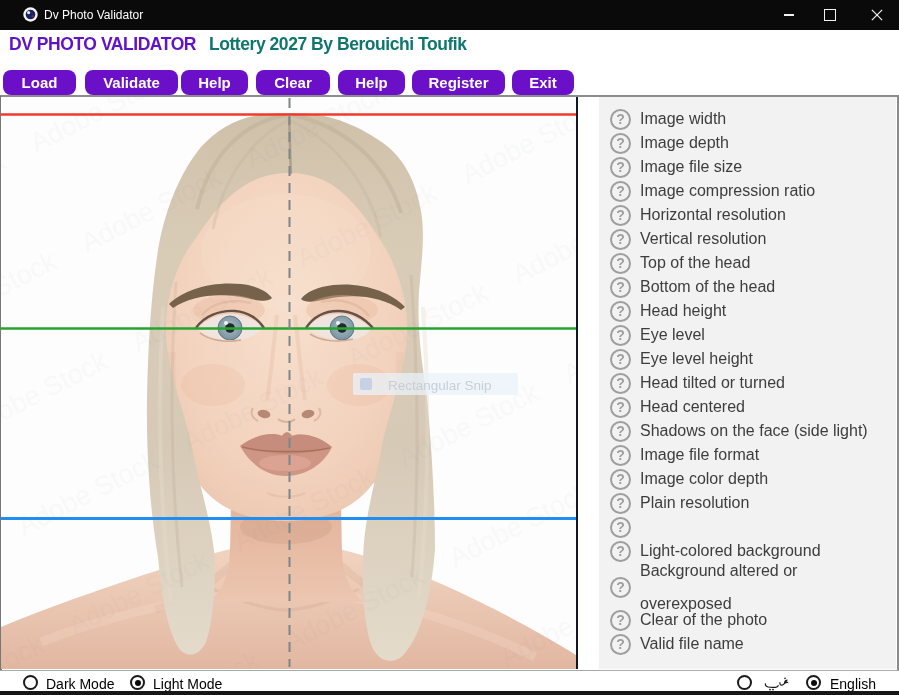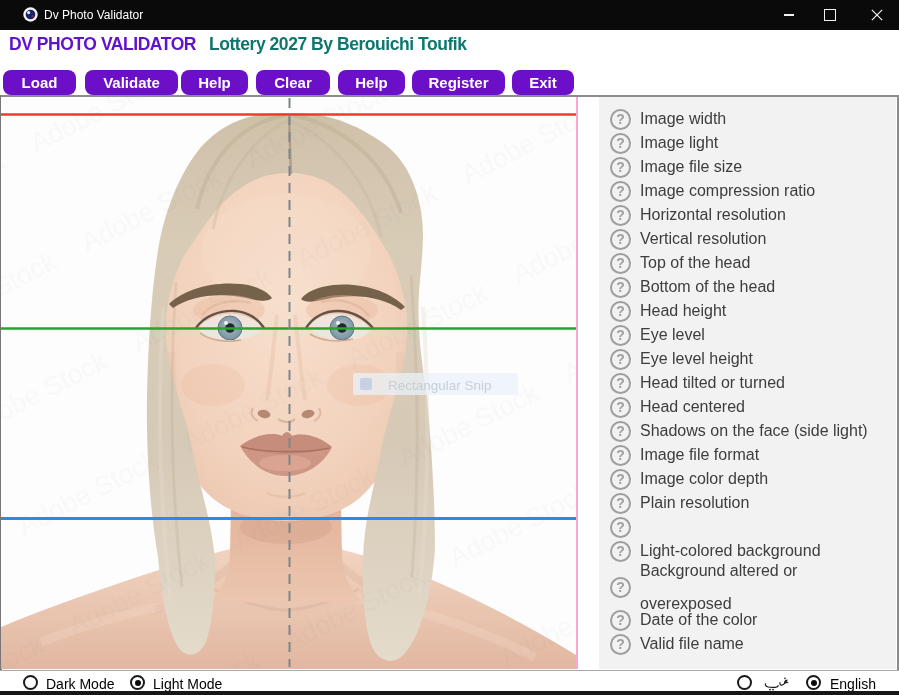--- a/index.html
+++ b/index.html
@@ -11,21 +11,21 @@
 .tb-min{left:784px;top:14px;width:10px;height:1.6px;background:#f2f2f2}
 .tb-max{left:824px;top:9px;width:12px;height:12px;border:1.5px solid #f2f2f2}
 .tb-close{left:871px;top:9px;width:12px;height:12px}
 
 .hdr-purple{left:9px;top:34px;font-size:17.5px;font-weight:bold;color:#6013cb;letter-spacing:-0.45px}
 .hdr-red{left:209px;top:34px;font-size:17.5px;font-weight:bold;color:#0f766e;letter-spacing:-0.45px}
 
 .btn{top:70px;height:25px;background:#6b0fc9;border-radius:8px;color:#fff;font-size:15px;font-weight:bold;text-align:center;line-height:25px}
 
 .frame{left:0;top:95px;width:899px;height:575px;border-top:2px solid #8c8c8c;border-left:2px solid #777;border-right:2px solid #8c8c8c;background:#fff}
-.photo{left:1px;top:97px;width:577px;height:572px;background:#fff;border-right:2px solid #f9a8d4}
+.photo{left:1px;top:97px;width:577px;height:572px;background:#fff;border-right:2px solid #0f172a}
 
 .rlist{left:599px;top:97px;width:297px;height:572px;background:#f2f2f2}
 .row{left:0;height:24px;width:297px;display:flex;align-items:center}
 .qi{display:inline-block;width:21px;height:21px;border:2px solid #9e9e9e;border-radius:50%;color:#9e9e9e;font-size:14px;font-weight:bold;text-align:center;line-height:17px;margin-left:11px;margin-right:9px;flex:0 0 auto}
 .rtxt{font-size:16px;color:#3d3d3d;white-space:nowrap}
 
 .bbar{left:0;top:670px;width:899px;height:21px;background:#fff;border-top:1px solid #a9a9a9}
 .radio{width:15px;height:15px;border:2px solid #1a1a1a;border-radius:50%;display:inline-block;position:relative;background:#fff}
 .radio.sel::after{content:"";position:absolute;left:2.5px;top:2.5px;width:6px;height:6px;border-radius:50%;background:#0a0a0a}
 .blbl{font-size:14px;color:#000000}
@@ -177,21 +177,21 @@
 <path d="M288.5 1 V570" stroke="#7d858c" stroke-width="2" stroke-dasharray="10 7"></path>
 </svg>
 </div>
 <div class="abs rlist" id="rlist">
  <div class="abs row" style="top:10px">
       <span class="qi">?</span>
       <span class="rtxt">Image width</span>
     </div>
  <div class="abs row" style="top:34px">
       <span class="qi">?</span>
-      <span class="rtxt">Image light</span>
+      <span class="rtxt">Image depth</span>
     </div>
  <div class="abs row" style="top:58px">
       <span class="qi">?</span>
       <span class="rtxt">Image file size</span>
     </div>
  <div class="abs row" style="top:82px">
       <span class="qi">?</span>
       <span class="rtxt">Image compression ratio</span>
     </div>
  <div class="abs row" style="top:106px">
@@ -252,21 +252,21 @@
  <div class="abs row" style="top:442px">
       <span class="qi">?</span>
       <span class="rtxt">Light-colored background</span>
     </div>
  <div class="abs row" style="top:466px;height:48px">
       <span class="qi">?</span>
       <span class="rtxt" style="white-space:normal;line-height:33px;width:200px">Background altered or overexposed</span>
     </div>
  <div class="abs row" style="top:511px">
       <span class="qi">?</span>
-      <span class="rtxt">Date of the color</span>
+      <span class="rtxt">Clear of the photo</span>
     </div>
  <div class="abs row" style="top:535px">
       <span class="qi">?</span>
       <span class="rtxt">Valid file name</span>
     </div>
 </div>
 
 <div class="abs bbar"></div>
 <div class="abs" style="left:23px;top:675px"><span class="radio"></span></div>
 <div class="abs blbl" style="left:46px;top:676px">Dark Mode</div>

